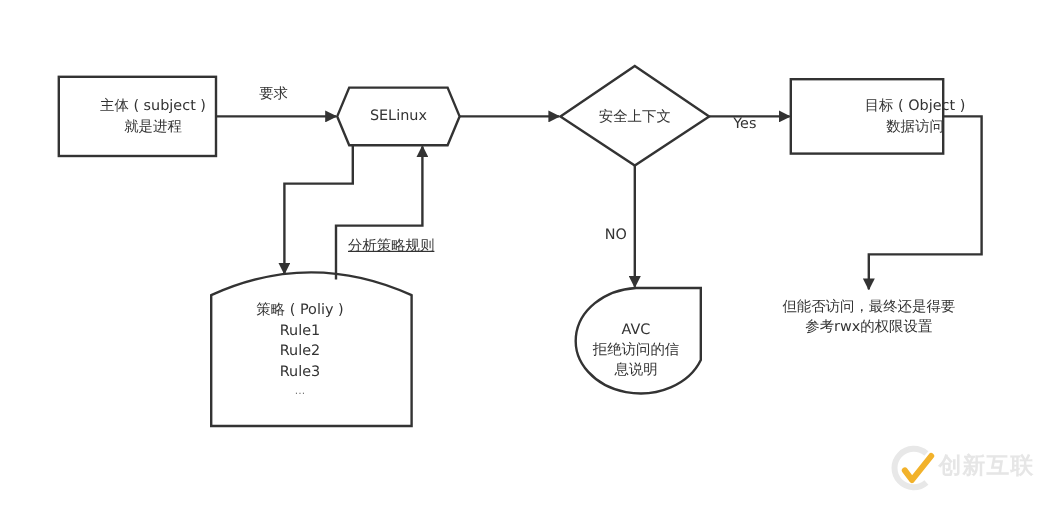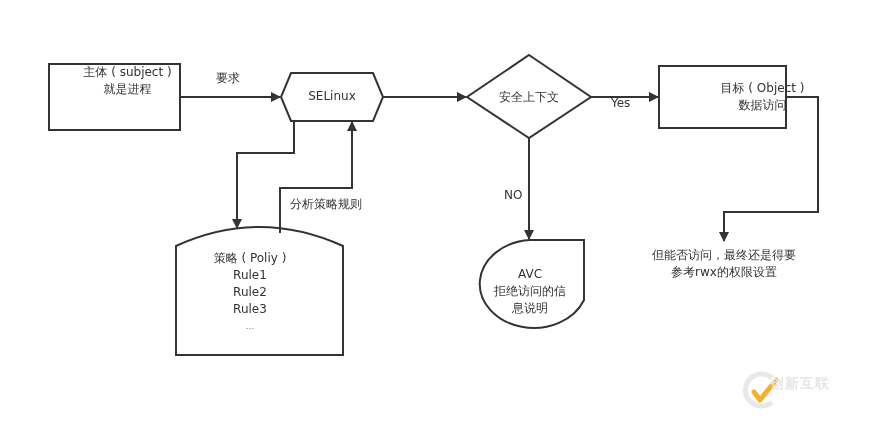--- a/index.html
+++ b/index.html
@@ -2,21 +2,21 @@
 <html><head>
 <meta charset="utf-8">
 <style>
   html, body { margin: 0; padding: 0; background: #ffffff; }
   body { width: 881px; height: 421px; position: relative; overflow: hidden;
          font-family: "DejaVu Sans", "Liberation Sans", sans-serif; color: #333333; }
   #diagram { position: absolute; left: 0; top: 0; }
   .lbl { position: absolute; font-size: 12px; line-height: 17px; color: #333333; white-space: nowrap; }
   .center { text-align: center; }
   .watermark { position: absolute; left: 742px; top: 368px; width: 135px; height: 44px; }
-  .wm-text { position: absolute; left: 28px; top: 7px; font-size: 14px; letter-spacing: 1px;
+  .wm-text { position: absolute; left: 40px; top: 7px; font-size: 19px; letter-spacing: 1px;
              color: #e6e6e6; font-weight: bold; }
 </style>
 </head>
 <body>
 
 <svg id="diagram" width="881" height="421" viewBox="0 0 881 421">
   <defs>
     <marker id="arrow" markerWidth="10" markerHeight="10" refX="9" refY="5" orient="auto" markerUnits="userSpaceOnUse">
       <path d="M0,0 L10,5 L0,10 z" fill="#333333"></path>
     </marker>
@@ -38,21 +38,21 @@
     <line x1="180" y1="97" x2="280" y2="97" marker-end="url(#arrow)"></line>
     <line x1="383" y1="97" x2="466" y2="97" marker-end="url(#arrow)"></line>
     <line x1="591" y1="97" x2="658" y2="97" marker-end="url(#arrow)"></line>
     <line x1="529" y1="138" x2="529" y2="239" marker-end="url(#arrow)"></line>
     <polyline points="294,121 294,153 237,153 237,228" marker-end="url(#arrow)"></polyline>
     <polyline points="280,233 280,188 352,188 352,122" marker-end="url(#arrow)"></polyline>
     <polyline points="786,97 818,97 818,212 724,212 724,241" marker-end="url(#arrow)"></polyline>
   </g>
 </svg>
 
-<div class="lbl center" style="left:49px; top:64px; width:157px;">
+<div class="lbl center" style="left:49px; top:80px; width:157px;">
   <div>主体 ( subject )</div>
   <div>就是进程</div>
 </div>
 
 <div class="lbl center" style="left:281px; top:88px; width:102px;">SELinux</div>
 
 <div class="lbl center" style="left:467px; top:89px; width:124px;text-align:center;">安全上下文</div>
 
 <div class="lbl center" style="left:659px; top:80px; width:127px;margin-left:40px;">
   <div>目标 ( Object )</div>
@@ -74,21 +74,21 @@
 </div>
 
 <div class="lbl center" style="left:624px; top:247px; width:200px;">
   <div>但能否访问，最终还是得要</div>
   <div>参考rwx的权限设置</div>
 </div>
 
 <div class="lbl" style="left:216px; top:70px;">要求</div>
 <div class="lbl" style="left:611px; top:77px;margin-top:18px;">Yes</div>
 <div class="lbl" style="left:504px; top:187px;">NO</div>
-<div class="lbl" style="left:290px; top:196px;">分析策略规则</div>
+<div class="lbl" style="left:290px; top:196px;text-decoration:underline;">分析策略规则</div>
 
 <div class="watermark">
   <svg width="40" height="40" viewBox="0 0 40 40" style="position:absolute; left:0; top:2px;">
     <path d="M30,8 A16,16 0 1 0 30,32" fill="none" stroke="#e8e8e8" stroke-width="5"></path>
     <path d="M12,22 L18,30 L34,10" fill="none" stroke="#f2b22b" stroke-width="5" stroke-linecap="round" stroke-linejoin="round"></path>
   </svg>
   <div class="wm-text">创新互联</div>
 </div>
 
 </body></html>

